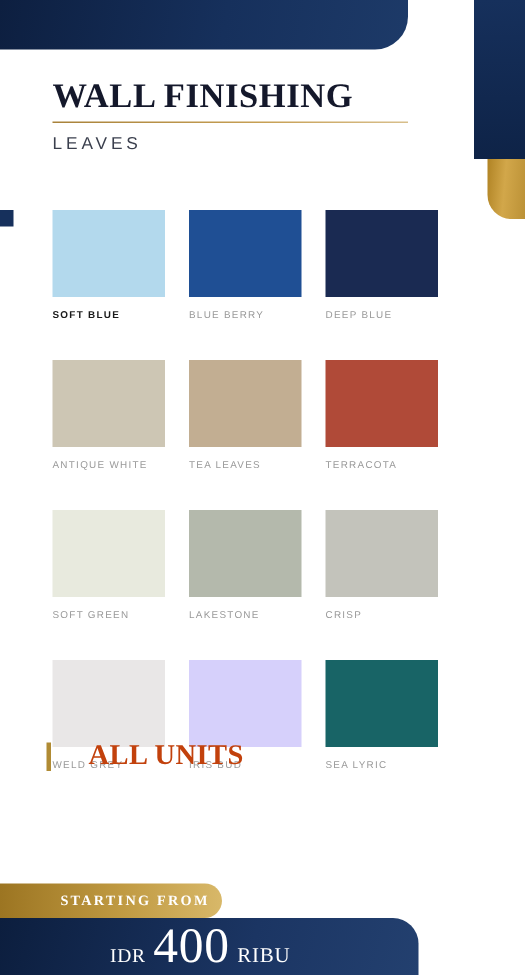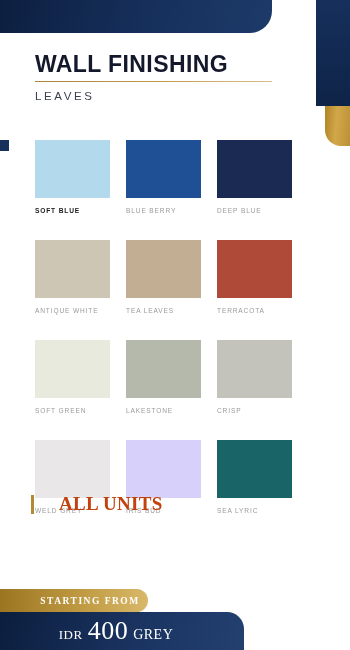--- a/index.html
+++ b/index.html
@@ -52,21 +52,21 @@
   }
 
   
   .header {
     position: absolute;
     left: 35px;
     top: 52px;
     width: 240px;
   }
   .title {
-    font-family: Liberation Sans, sans-serif;
+    font-family: Liberation Serif, serif;
     font-weight: bold;
     font-size: 23px;
     letter-spacing: 0.4px;
     color: #14182b;
     line-height: 1.05;
     white-space: nowrap;
   }
   .title-rule {
     margin-top: 5px;
     width: 237px;
@@ -152,41 +152,41 @@
     font-weight: bold;
     font-size: 9.5px;
     letter-spacing: 1.5px;
     color: #ffffff;
     padding-left: 32px;
   }
   .price-bar {
     position: absolute;
     left: 0;
     top: 612px;
-    width: 244px;
+    width: 279px;
     height: 38px;
     background: linear-gradient(105deg, #0c1e3e 0%, #1b3563 60%, #23406f 100%);
     border-top-right-radius: 17px;
     display: flex;
     align-items: center;
     justify-content: center;
   }
   .price-inner {
     font-family: "Liberation Serif", serif;
     color: #ffffff;
     display: flex;
     align-items: baseline;
     transform: translateX(-6px);
   }
   .price-cur {
     font-size: 13px;
     letter-spacing: 0.5px;
   }
   .price-amount {
-    font-size: 26px;
+    font-size: 33px;
     margin: 16px 5px;
     letter-spacing: 0.5px;
   }
   .price-unit {
     font-size: 14px;
     letter-spacing: 0.5px;
   }
 </style>
 </head>
 <body>
@@ -258,15 +258,15 @@
   <div class="all-units-text">ALL UNITS</div>
 </div>
 
 <div class="starting-bar">
   <span class="starting-text">STARTING FROM</span>
 </div>
 <div class="price-bar">
   <div class="price-inner">
     <span class="price-cur">IDR</span>
     <span class="price-amount">400</span>
-    <span class="price-unit">GREY</span>
+    <span class="price-unit">RIBU</span>
   </div>
 </div>
 
 </body></html>

